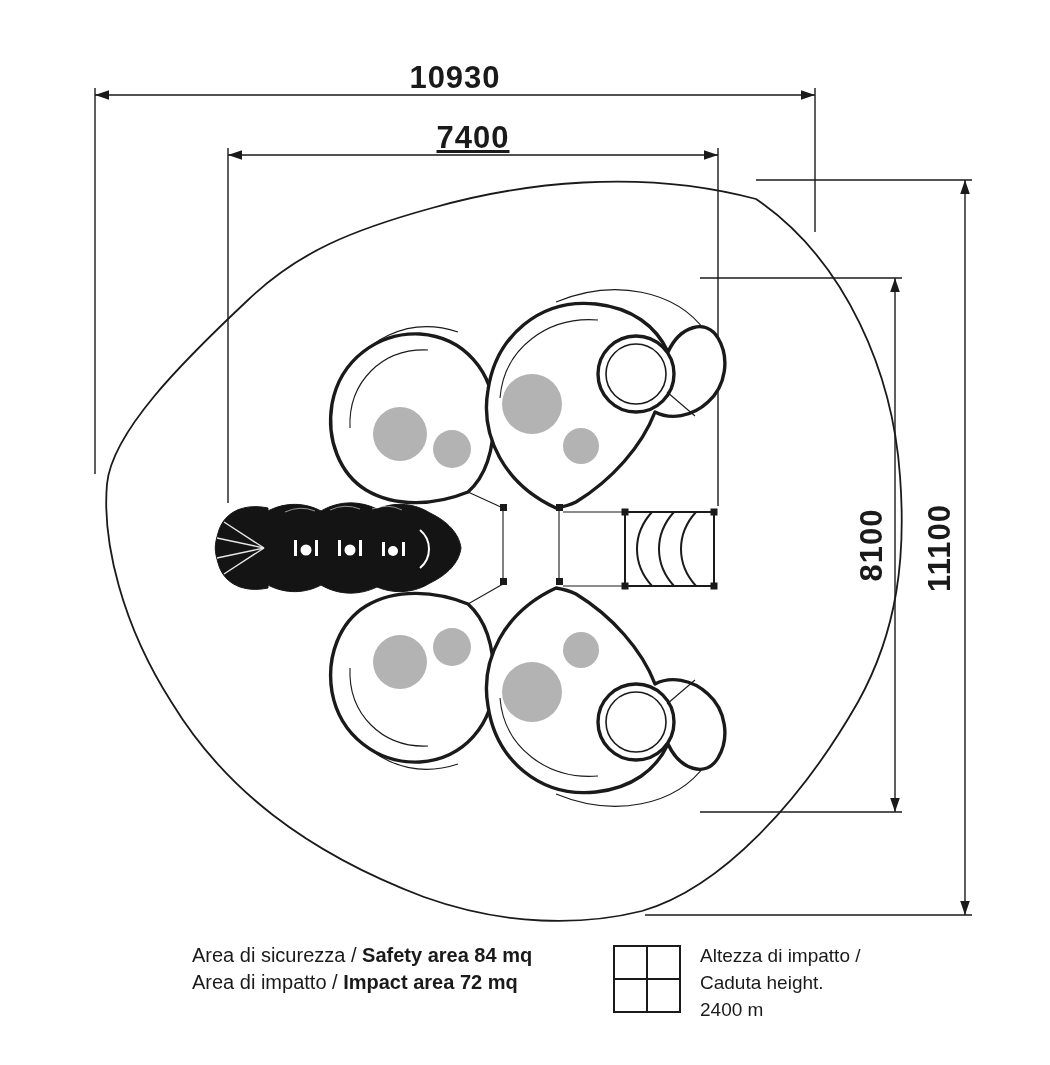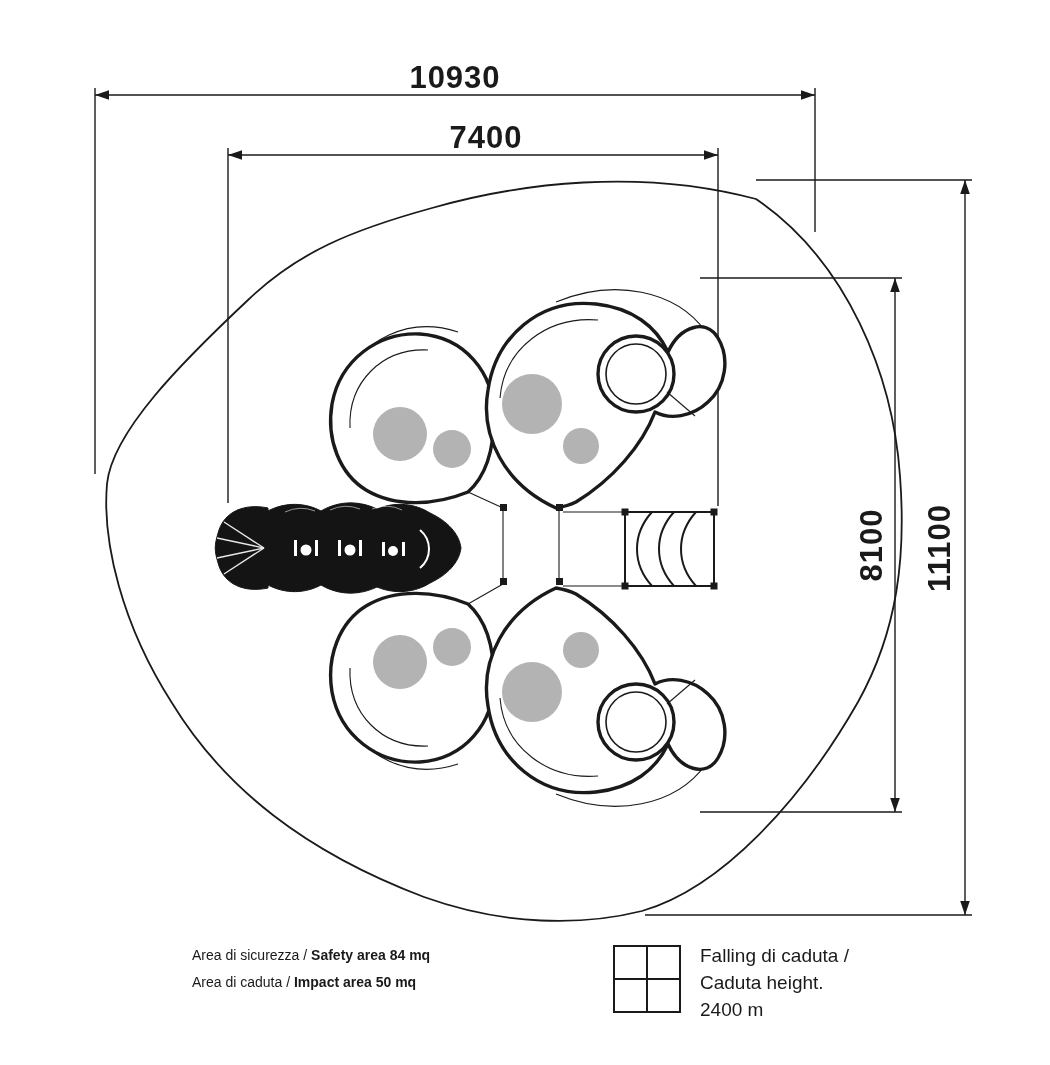--- a/index.html
+++ b/index.html
@@ -9,21 +9,21 @@
   }
   .canvas svg{position:absolute;left:0;top:0;}
   .dim-label{
     position:absolute;font-size:31px;font-weight:700;letter-spacing:1px;
     text-align:center;width:200px;white-space:nowrap;
   }
   .dim-label.vertical{
     width:auto;transform:translate(-50%,-50%) rotate(-90deg);
   }
   .legend{
-    position:absolute;left:192px;top:942px;font-size:14px;line-height:27px;
+    position:absolute;left:192px;top:942px;font-size:20px;line-height:27px;
     white-space:nowrap;
   }
   .legend .bold{font-weight:700;}
   .falling-note{
     position:absolute;left:700px;top:942px;font-size:19px;line-height:27px;
     white-space:nowrap;
   }
 </style>
 </head>
 <body>
@@ -219,34 +219,34 @@
 
     <g fill="none" stroke="#1a1a1a" stroke-width="2">
       <rect x="614" y="946" width="66" height="66"></rect>
       <line x1="647" y1="946" x2="647" y2="1012"></line>
       <line x1="614" y1="979" x2="680" y2="979"></line>
     </g>
   </svg>
 
   <div class="dim-label" style="left:355px;top:60px;">10930</div>
 
-  <div class="dim-label" style="left:386px;top:120px;">7400</div>
+  <div class="dim-label" style="left:373px;top:120px;text-decoration:underline;">7400</div>
 
   <div class="dim-label vertical" style="left:940px;top:548px;">11100</div>
 
   <div class="dim-label vertical" style="left:872px;top:545px;">8100</div>
 
   <div class="legend">
     <div>
       <span>Area di sicurezza / </span><span class="bold">Safety area 84 mq</span>
     </div>
     <div>
-      <span>Area di caduta / </span><span class="bold">Impact area 50 mq</span>
+      <span>Area di impatto / </span><span class="bold">Impact area 72 mq</span>
     </div>
   </div>
 
   <div class="falling-note">
-    <div>Falling di caduta /</div>
+    <div>Altezza di impatto /</div>
     <div>Caduta height.</div>
     <div>2400 m</div>
   </div>
 
 </div>
 
 </body></html>

